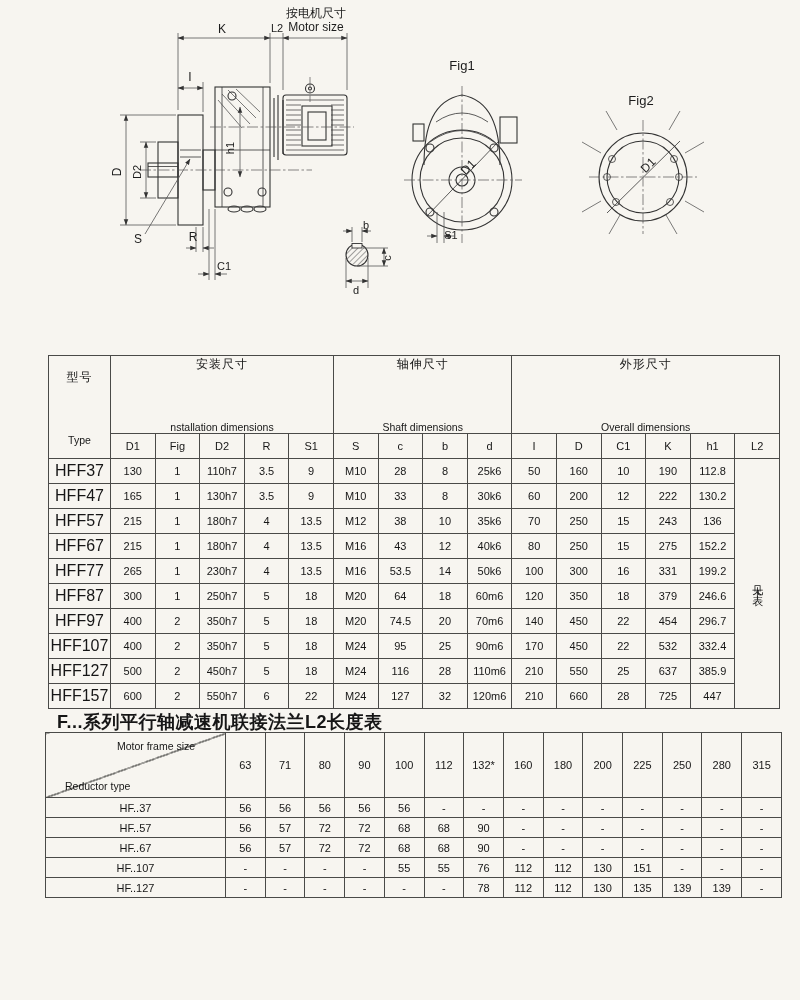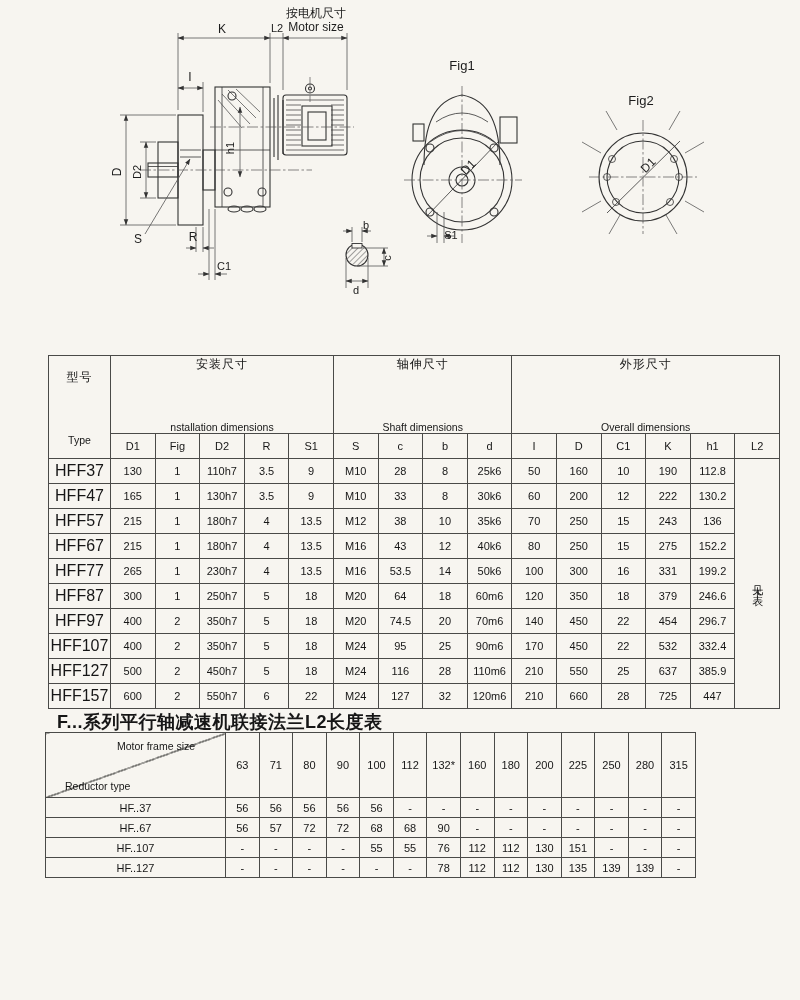--- a/index.html
+++ b/index.html
@@ -24,21 +24,21 @@
   .main-table tr.sub th { height:24px; font-size:11px; }
   .main-table tbody td { height:24px; font-size:11px; }
   .main-table td.rowhead { font-size:16px; }
   .main-table td.l2-note {
     writing-mode:vertical-rl; text-orientation:upright;
     letter-spacing:5px; font-size:11px;
   }
 
   
   .flange-title { position:absolute; left:57px; top:710px; font-size:18px; font-weight:bold; letter-spacing:0.5px; }
-  .flange-table { position:absolute; left:45px; top:732px; width:651px; font-size:11px; }
+  .flange-table { position:absolute; left:45px; top:732px; width:737px; font-size:11px; }
   .flange-table thead th { height:64px; }
   .flange-table tbody td { height:19px; }
   .flange-table th.corner { position:relative; background:
       linear-gradient(to bottom right,
         transparent calc(50% - 0.6px), #4a4a48 calc(50% - 0.6px),
         #4a4a48 calc(50% + 0.6px), transparent calc(50% + 0.6px));
   }
   .flange-table .c-top { position:absolute; top:7px; right:14px; width:110px; font-size:10.5px; line-height:1.25; text-align:center; white-space:normal; }
   .flange-table .c-bottom { position:absolute; bottom:5px; left:7px; font-size:10.5px;padding-left:12px; }
 </style>
@@ -514,20 +514,37 @@
           <td>-</td>
           <td>-</td>
           <td>-</td>
           <td>-</td>
           <td>-</td>
           <td>-</td>
           <td>-</td>
           <td>-</td>
         </tr>
         <tr>
+          <td class="rowhead">HF..57</td>
+          <td>56</td>
+          <td>57</td>
+          <td>72</td>
+          <td>72</td>
+          <td>68</td>
+          <td>68</td>
+          <td>90</td>
+          <td>-</td>
+          <td>-</td>
+          <td>-</td>
+          <td>-</td>
+          <td>-</td>
+          <td>-</td>
+          <td>-</td>
+        </tr>
+        <tr>
           <td class="rowhead">HF..67</td>
           <td>56</td>
           <td>57</td>
           <td>72</td>
           <td>72</td>
           <td>68</td>
           <td>68</td>
           <td>90</td>
           <td>-</td>
           <td>-</td>

